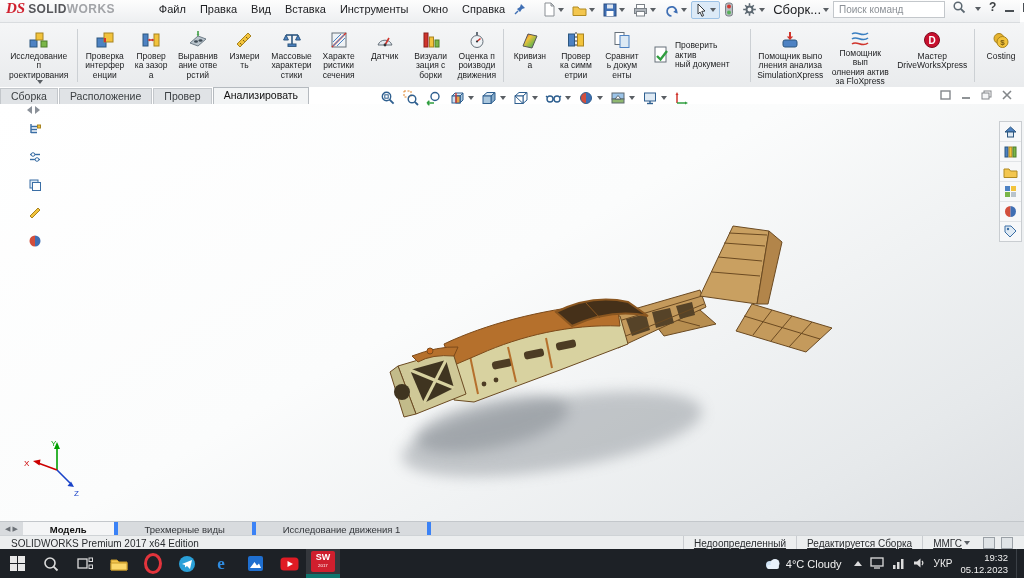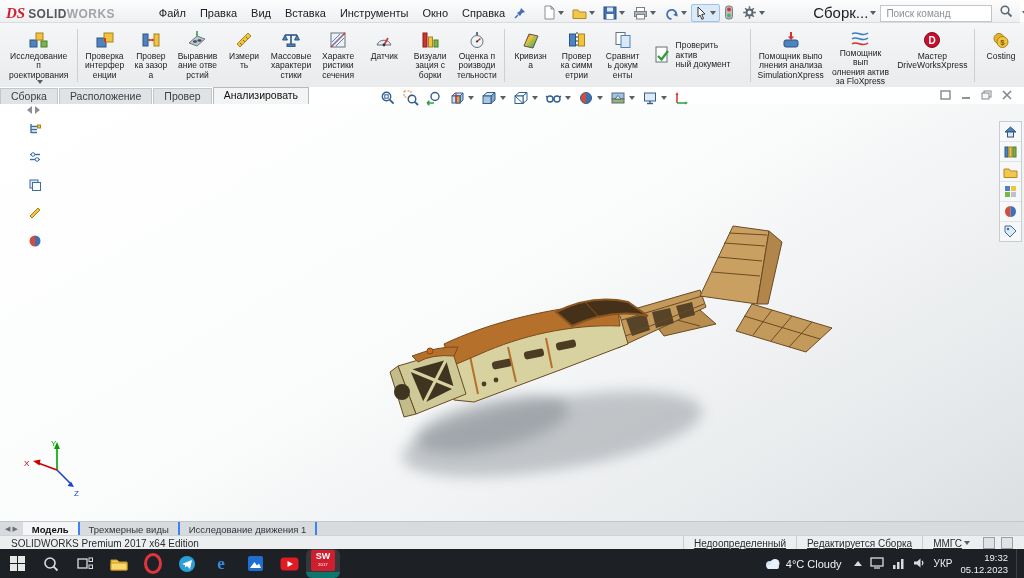--- a/index.html
+++ b/index.html
@@ -1,31 +1,31 @@
 <!DOCTYPE html>
 <html><head>
 <meta charset="utf-8">
 <style>
   html,body{margin:0;padding:0;}
   body{width:1024px;height:578px;overflow:hidden;font-family:"Liberation Sans",sans-serif;background:#fff;position:relative;-webkit-font-smoothing:antialiased;}
   .app{position:absolute;inset:0;}
   
-  .titlebar{position:absolute;top:0;left:0;width:1020px;height:22px;background:linear-gradient(#fdfdfd,#edeff1);border-bottom:1px solid #d9dcdf;display:flex;align-items:flex-end;z-index:6;}
+  .titlebar{position:absolute;top:0;left:0;width:1020px;height:22px;background:linear-gradient(#fdfdfd,#edeff1);border-bottom:1px solid #d9dcdf;display:flex;align-items:flex-start;z-index:6;}
   .brand{display:flex;align-items:baseline;padding:0 10px 0 6px;white-space:nowrap;}
   .brand .ds{color:#d0202e;font-weight:bold;font-style:italic;font-size:15px;margin-right:3px;font-family:"Liberation Serif",serif;}
   .brand .solid{color:#55565a;font-weight:bold;font-size:12px;letter-spacing:.4px;}
   .brand .works{color:#a2a4a8;font-weight:bold;font-size:12px;letter-spacing:.4px;}
   .menus{display:flex;align-items:center;font-size:11px;color:#202124;margin-left:27px;}
   .menu{padding:3px 7px;cursor:default;}
   .pinbtn{margin-left:2px;display:flex;align-items:center;}
   .qat{display:flex;align-items:center;margin-left:12px;}
   .qbtn{display:flex;align-items:center;padding:1px 3px;border:1px solid transparent;border-radius:2px;}
   .qbtn.pressed{border-color:#9ec3e6;background:#dceaf7;}
   .caret{width:0;height:0;border-left:3px solid transparent;border-right:3px solid transparent;border-top:4px solid #5a5f64;margin-left:2px;}
-  .docdrop{display:flex;align-items:center;font-size:15px;color:#202124;padding:1px 4px;margin-left:40px;}
+  .docdrop{display:flex;align-items:center;font-size:13px;color:#202124;padding:1px 4px;}
   .searchwrap{margin-left:auto;display:flex;align-items:center;gap:7px;}
   .search{width:100px;height:15px;font-size:10px;border:1px solid #c3c7cb;background:#fff;padding:0 5px;color:#222;font-family:"Liberation Sans",sans-serif;}
   .search::placeholder{color:#8b9096;}
   .winctrl{display:flex;align-items:center;gap:9px;padding:0 10px 0 8px;color:#4a4f54;}
   .help{font-size:12px;font-weight:bold;color:#3c4043;}
   .wmin{width:9px;height:2px;background:#4a4f54;margin-top:7px;}
   .wrest{width:8px;height:7px;border:1px solid #4a4f54;box-shadow:2px -2px 0 -0.5px #4a4f54;}
   .wclose{position:relative;width:10px;height:10px;}
   .wclose:before,.wclose:after{content:"";position:absolute;left:4px;top:-1px;width:2px;height:12px;background:#4a4f54;}
   .wclose:before{transform:rotate(45deg);} .wclose:after{transform:rotate(-45deg);}
@@ -54,33 +54,33 @@
   .tri-r{width:0;height:0;border-top:4px solid transparent;border-bottom:4px solid transparent;border-left:5px solid #8a9098;}
   .leftbar{position:absolute;top:120px;left:26px;display:flex;flex-direction:column;gap:10px;z-index:7;}
   .lbtn{width:18px;height:18px;display:flex;align-items:center;justify-content:center;}
   
   .taskpane{position:absolute;top:121px;right:2px;width:21px;background:#f7f8f9;border:1px solid #c9cdd1;display:flex;flex-direction:column;z-index:7;}
   .tpbtn{height:19px;display:flex;align-items:center;justify-content:center;border-bottom:1px solid #e1e4e7;}
   .tpbtn:last-child{border-bottom:none;}
   
   .doctabs{position:absolute;top:521px;left:0;width:1024px;height:14px;background:#d8dbde;border-top:1px solid #c3c7cb;display:flex;align-items:stretch;font-size:9.5px;color:#33363a;z-index:5;}
   .dscroll{display:flex;align-items:center;gap:2px;padding:0 5px;color:#6b7076;font-size:7px;}
-  .dtab{display:flex;align-items:center;padding:0 9px;border-right:2px solid #3b82f6;}
+  .dtab{display:flex;align-items:center;padding:0 27px;border-right:4px solid #3b82f6;}
   .dtab.active{background:#f4f5f6;font-weight:bold;color:#111;}
   
   .statusbar{position:absolute;top:535px;left:0;width:1024px;height:14px;background:#eceeef;border-top:1px solid #cfd3d6;display:flex;align-items:center;font-size:10px;color:#2a2d30;z-index:5;}
   .stleft{padding-left:11px;}
   .stright{margin-left:auto;display:flex;align-items:center;height:100%;text-decoration:underline;}
   .stcell{display:flex;align-items:center;height:100%;padding:0 10px;border-left:1px solid #c9ccd0;}
   .stmini{width:10px;height:10px;border:1px solid #9aa0a6;margin:0 3px;background:#dfe3e6;}
   .grip{width:8px;height:100%;}
   
   .taskbar{position:absolute;top:549px;left:0;width:1024px;height:29px;background:#1d2126;display:flex;align-items:center;z-index:8;color:#eee;}
   .tbtn{width:34px;height:29px;display:flex;align-items:center;justify-content:center;box-sizing:border-box;}
-  .tbtn.active{background:rgba(255,255,255,.10);border-bottom:6px solid #0f766e;border-radius:6px;}
+  .tbtn.active{background:rgba(255,255,255,.10);border-bottom:4px solid #0f766e;}
   .swtile{width:24px;height:21px;background:#cf1f2e;border-radius:2px;display:flex;flex-direction:column;align-items:center;justify-content:center;line-height:1;}
   .swtile .sw{color:#fff;font-weight:bold;font-size:9px;}
   .swtile .swy{color:#fff;font-size:8px;transform:scale(.55);}
   .edge-e{color:#2f8ce0;font-weight:bold;font-size:17px;font-family:"Liberation Serif",serif;}
   .tray{margin-left:auto;display:flex;align-items:center;gap:8px;padding-right:2px;}
   .weather{display:flex;align-items:center;gap:5px;font-size:11px;color:#f0f0f0;margin-right:4px;}
   .chev{width:0;height:0;border-left:4px solid transparent;border-right:4px solid transparent;border-bottom:5px solid #dcdcdc;}
   .lang{font-size:10px;color:#f0f0f0;}
   .clock{display:flex;flex-direction:column;align-items:flex-end;font-size:9.5px;line-height:1.2;color:#f0f0f0;}
   .showdesk{width:5px;height:29px;border-left:1px solid #3b4046;}
@@ -309,21 +309,21 @@
       <span class="ric">
           <svg width="20" height="20">
             <circle cx="10" cy="11.5" r="6" fill="#eef2f5" stroke="#66707a"></circle>
             <rect x="9" y="2" width="2" height="3" fill="#66707a"></rect>
             <line x1="10" y1="11.5" x2="13.5" y2="8.5" stroke="#d0342c" stroke-width="1.5"></line>
             <circle cx="10" cy="11.5" r="1.1" fill="#33373b"></circle>
           </svg>
         </span>
       <span class="rlabel">Оценка п
 роизводи
-тельности</span>
+движения</span>
     </div>
     <div class="rsep"></div>
     <div class="rbtn">
       <span class="ric">
           <svg width="20" height="20">
             <defs>
               <linearGradient id="cg1" x1="0" y1="0" x2="1" y2="1">
                 <stop offset="0" stop-color="#d0342c"></stop>
                 <stop offset=".35" stop-color="#f2c33c"></stop>
                 <stop offset=".7" stop-color="#7ab648"></stop>

